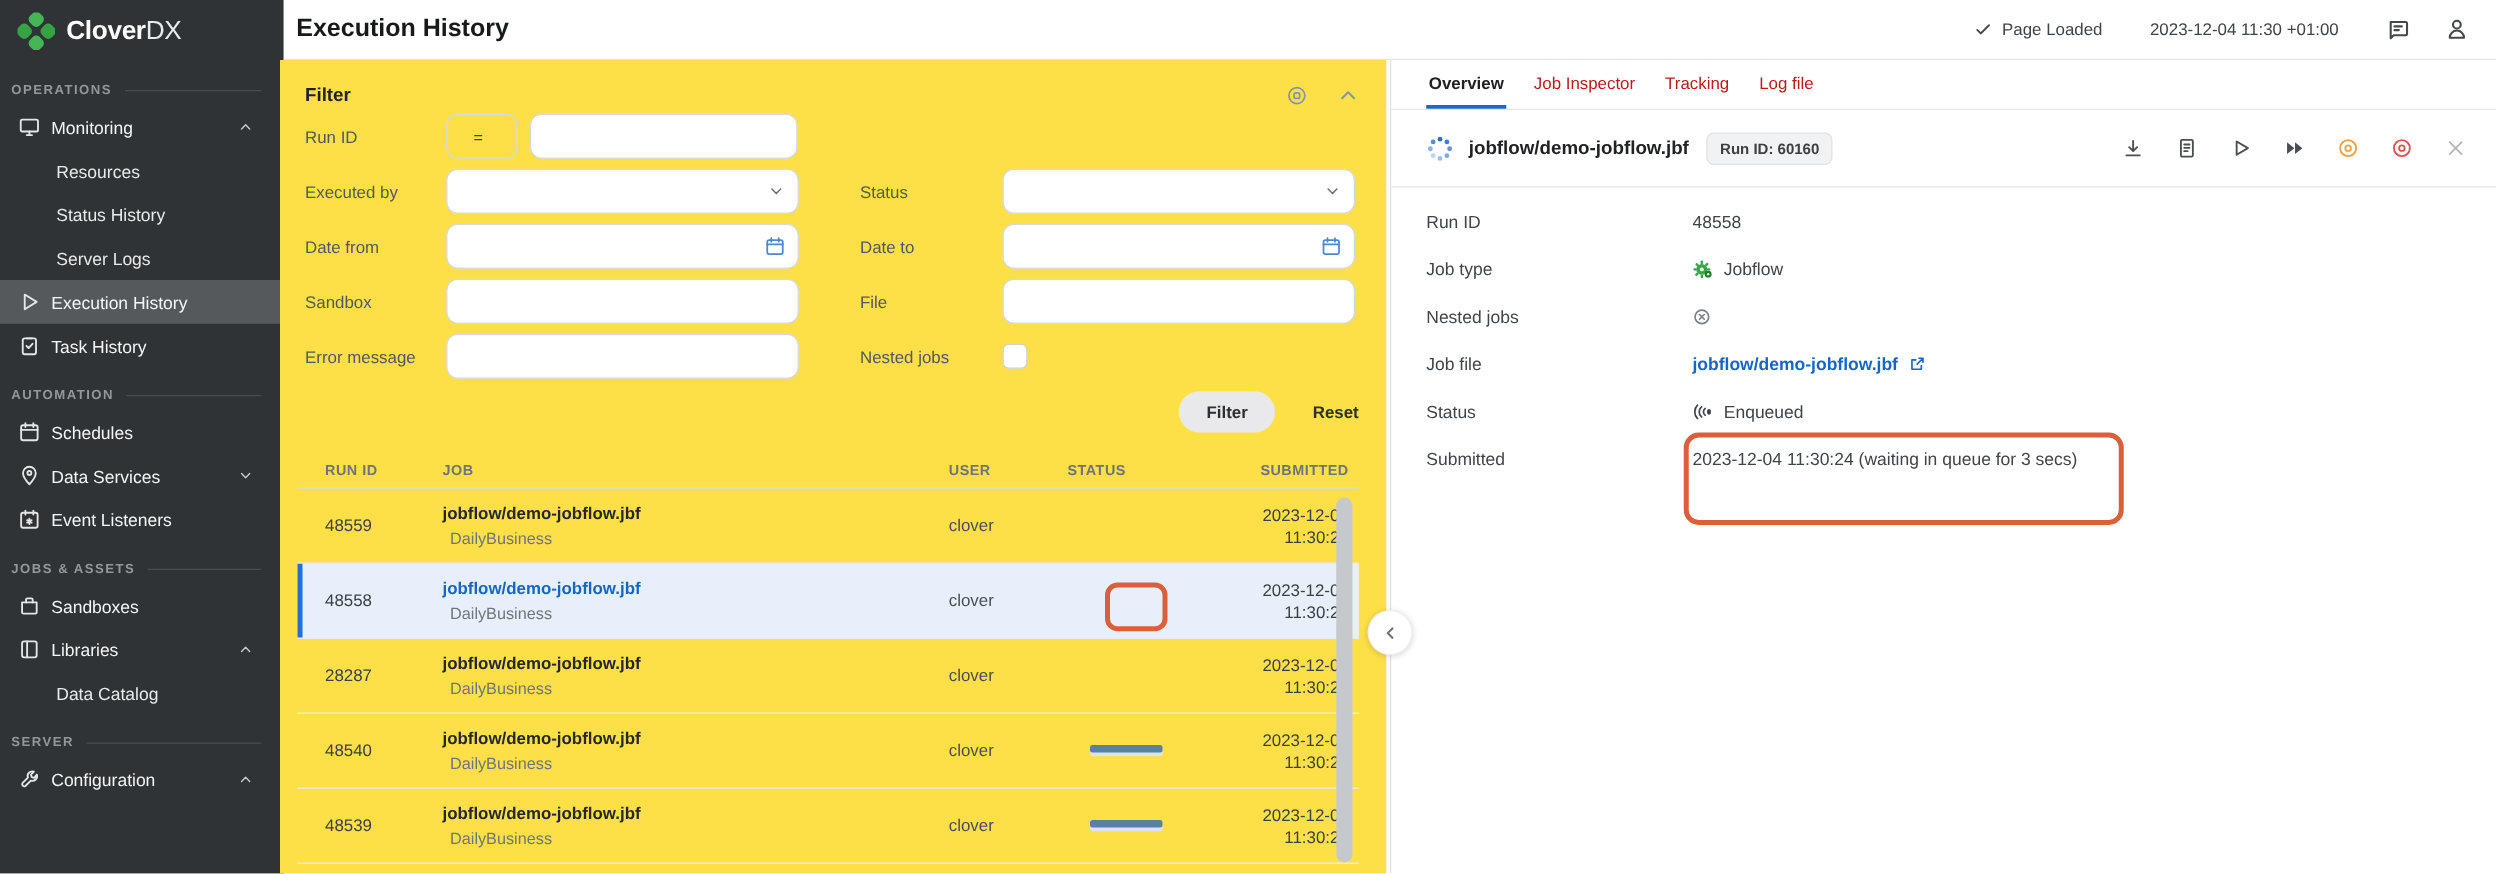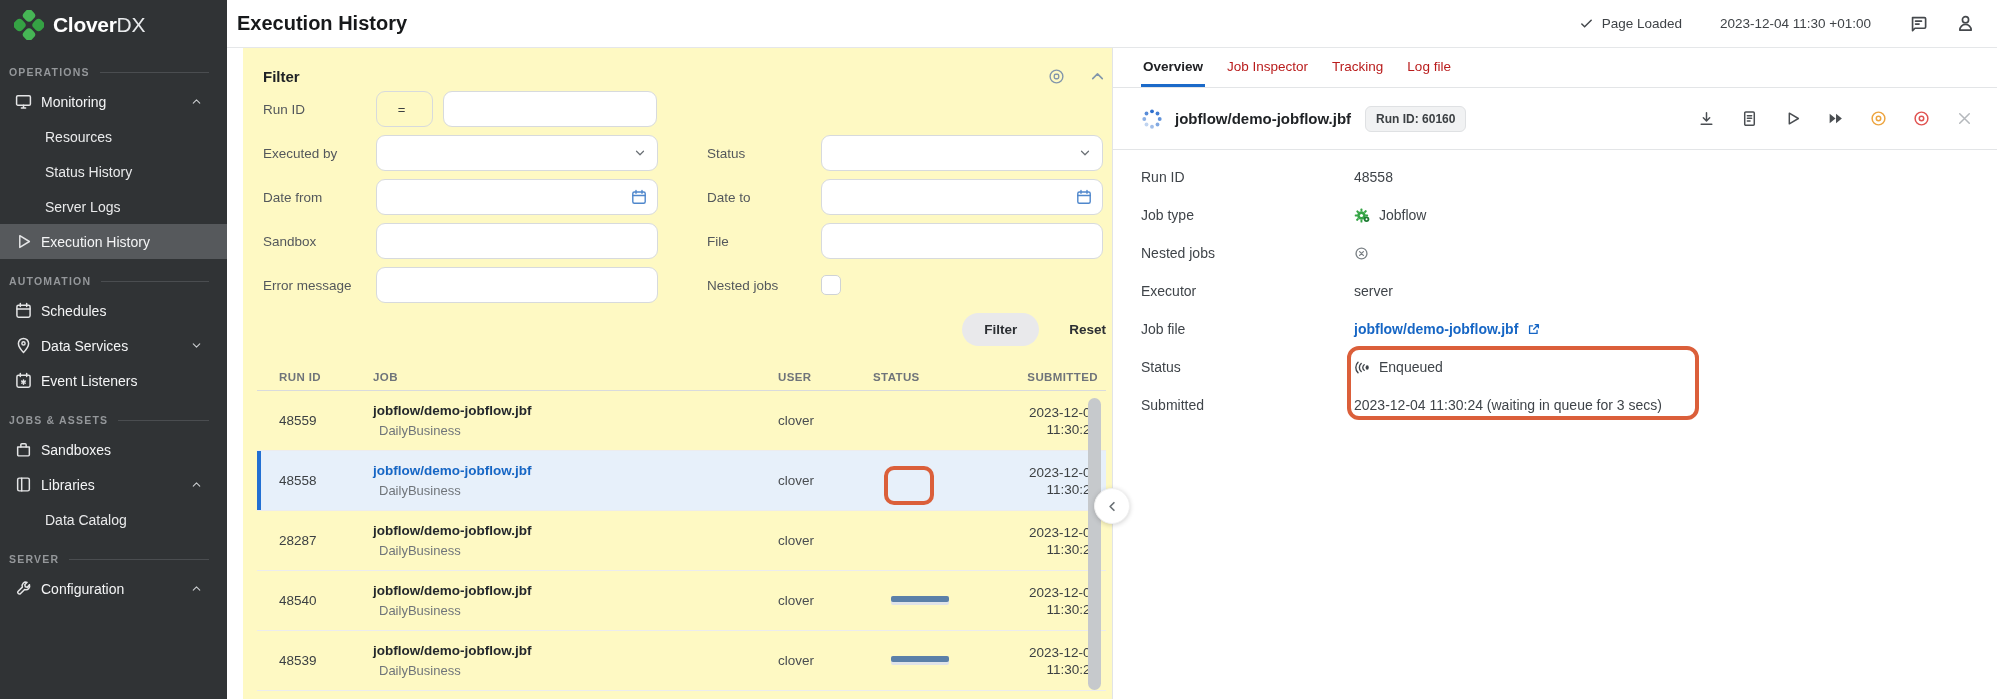--- a/index.html
+++ b/index.html
@@ -26,21 +26,21 @@
 
   
   .topbar { position:absolute; left:227px; right:0; top:0; height:48px; background:#fff; border-bottom:1px solid #e5e7e9; display:flex; align-items:center; }
   .page-title { font-size:20px; font-weight:700; color:#17191b; padding-left:10px; }
   .topbar-right { margin-left:auto; display:flex; align-items:center; padding-right:22px; gap:28px; color:#3f4347; }
   .tb-status { display:flex; align-items:center; gap:8px; font-size:13.5px; }
   .tb-time { font-size:13.5px; margin-left:10px; margin-right:10px; }
   .tb-icon { width:19px; height:19px; color:#44484c; cursor:pointer; }
 
   
-  .main { position:absolute; left:243px; top:48px; width:885px; height:651px; background:#fef9c3; }
+  .main { position:absolute; left:224px; top:48px; width:885px; height:651px; background:#fde047; }
   .filter-head { display:flex; align-items:center; margin:20px 22px 2px 20px; }
   .filter-title { font-size:15px; font-weight:700; color:#202326; }
   .fh-icons { margin-left:auto; display:flex; align-items:center; gap:24px; color:#8296ab; }
   .fh-icons .icon { width:17px; height:17px; cursor:pointer; }
   .f-row { display:flex; align-items:center; height:44px; padding-left:20px; }
   .f-label { width:113px; font-size:13.5px; color:#54585c; }
   .f-label.second { width:114px; margin-left:49px; }
   .f-field { display:flex; align-items:center; gap:10px; }
   .inp { height:36px; border:1px solid #d7dadd; border-radius:9px; background:#fff; display:flex; align-items:center; padding:0 10px; }
   .inp.w282 { width:282px; }
@@ -148,20 +148,29 @@
         <div class="nav-item sub">
           <span class="nav-label">Server Logs</span>
         </div>
         <div class="nav-item active">
           <span class="nav-ic">
             <svg viewBox="0 0 16 16" fill="none" stroke="currentColor" stroke-width="1.4" stroke-linecap="round" stroke-linejoin="round">
               <path d="M4.5 2.5l9 5.5-9 5.5z"></path>
             </svg>
           </span>
           <span class="nav-label">Execution History</span>
+        </div>
+        <div class="nav-item">
+          <span class="nav-ic">
+            <svg viewBox="0 0 16 16" fill="none" stroke="currentColor" stroke-width="1.4" stroke-linecap="round" stroke-linejoin="round">
+              <rect x="3" y="2.5" width="10" height="12" rx="1.5"></rect>
+              <path d="M6 2.5h4M5.8 8.2l1.6 1.6 3-3.2"></path>
+            </svg>
+          </span>
+          <span class="nav-label">Task History</span>
         </div>
         <div class="nav-section">
           <span class="sec-label">AUTOMATION</span>
           <div class="sec-line"></div>
         </div>
         <div class="nav-item">
           <span class="nav-ic">
             <svg viewBox="0 0 16 16" fill="none" stroke="currentColor" stroke-width="1.4" stroke-linecap="round" stroke-linejoin="round">
               <rect x="1.8" y="3" width="12.4" height="11.3" rx="1.5"></rect>
               <path d="M1.8 6.5h12.4M5 1.5v2.8M11 1.5v2.8"></path>
@@ -717,26 +726,20 @@
           <span class="d-value">
             <span class="ic14 icon-gray" style="display: inline-flex;">
               <svg viewBox="0 0 16 16" fill="none" stroke="currentColor" stroke-width="1.4" stroke-linecap="round" stroke-linejoin="round">
                 <circle cx="8" cy="8" r="5.8"></circle>
                 <path d="M6 6l4 4M10 6l-4 4"></path>
               </svg>
             </span>
           </span>
         </div>
         <div class="d-row">
-          <span class="d-label">Executor</span>
-          <span class="d-value">
-            <span>server</span>
-          </span>
-        </div>
-        <div class="d-row">
           <span class="d-label">Job file</span>
           <span class="d-value">
             <span class="link">jobflow/demo-jobflow.jbf</span>
             <span class="ic14 icon-blue" style="display: inline-flex;">
               <svg viewBox="0 0 16 16" fill="none" stroke="currentColor" stroke-width="1.4" stroke-linecap="round" stroke-linejoin="round">
                 <path d="M7 4.2H3.8v8h8V9"></path>
                 <path d="M9.8 2.8h3.4v3.4M13 3L8.2 7.8"></path>
               </svg>
             </span>
           </span>

